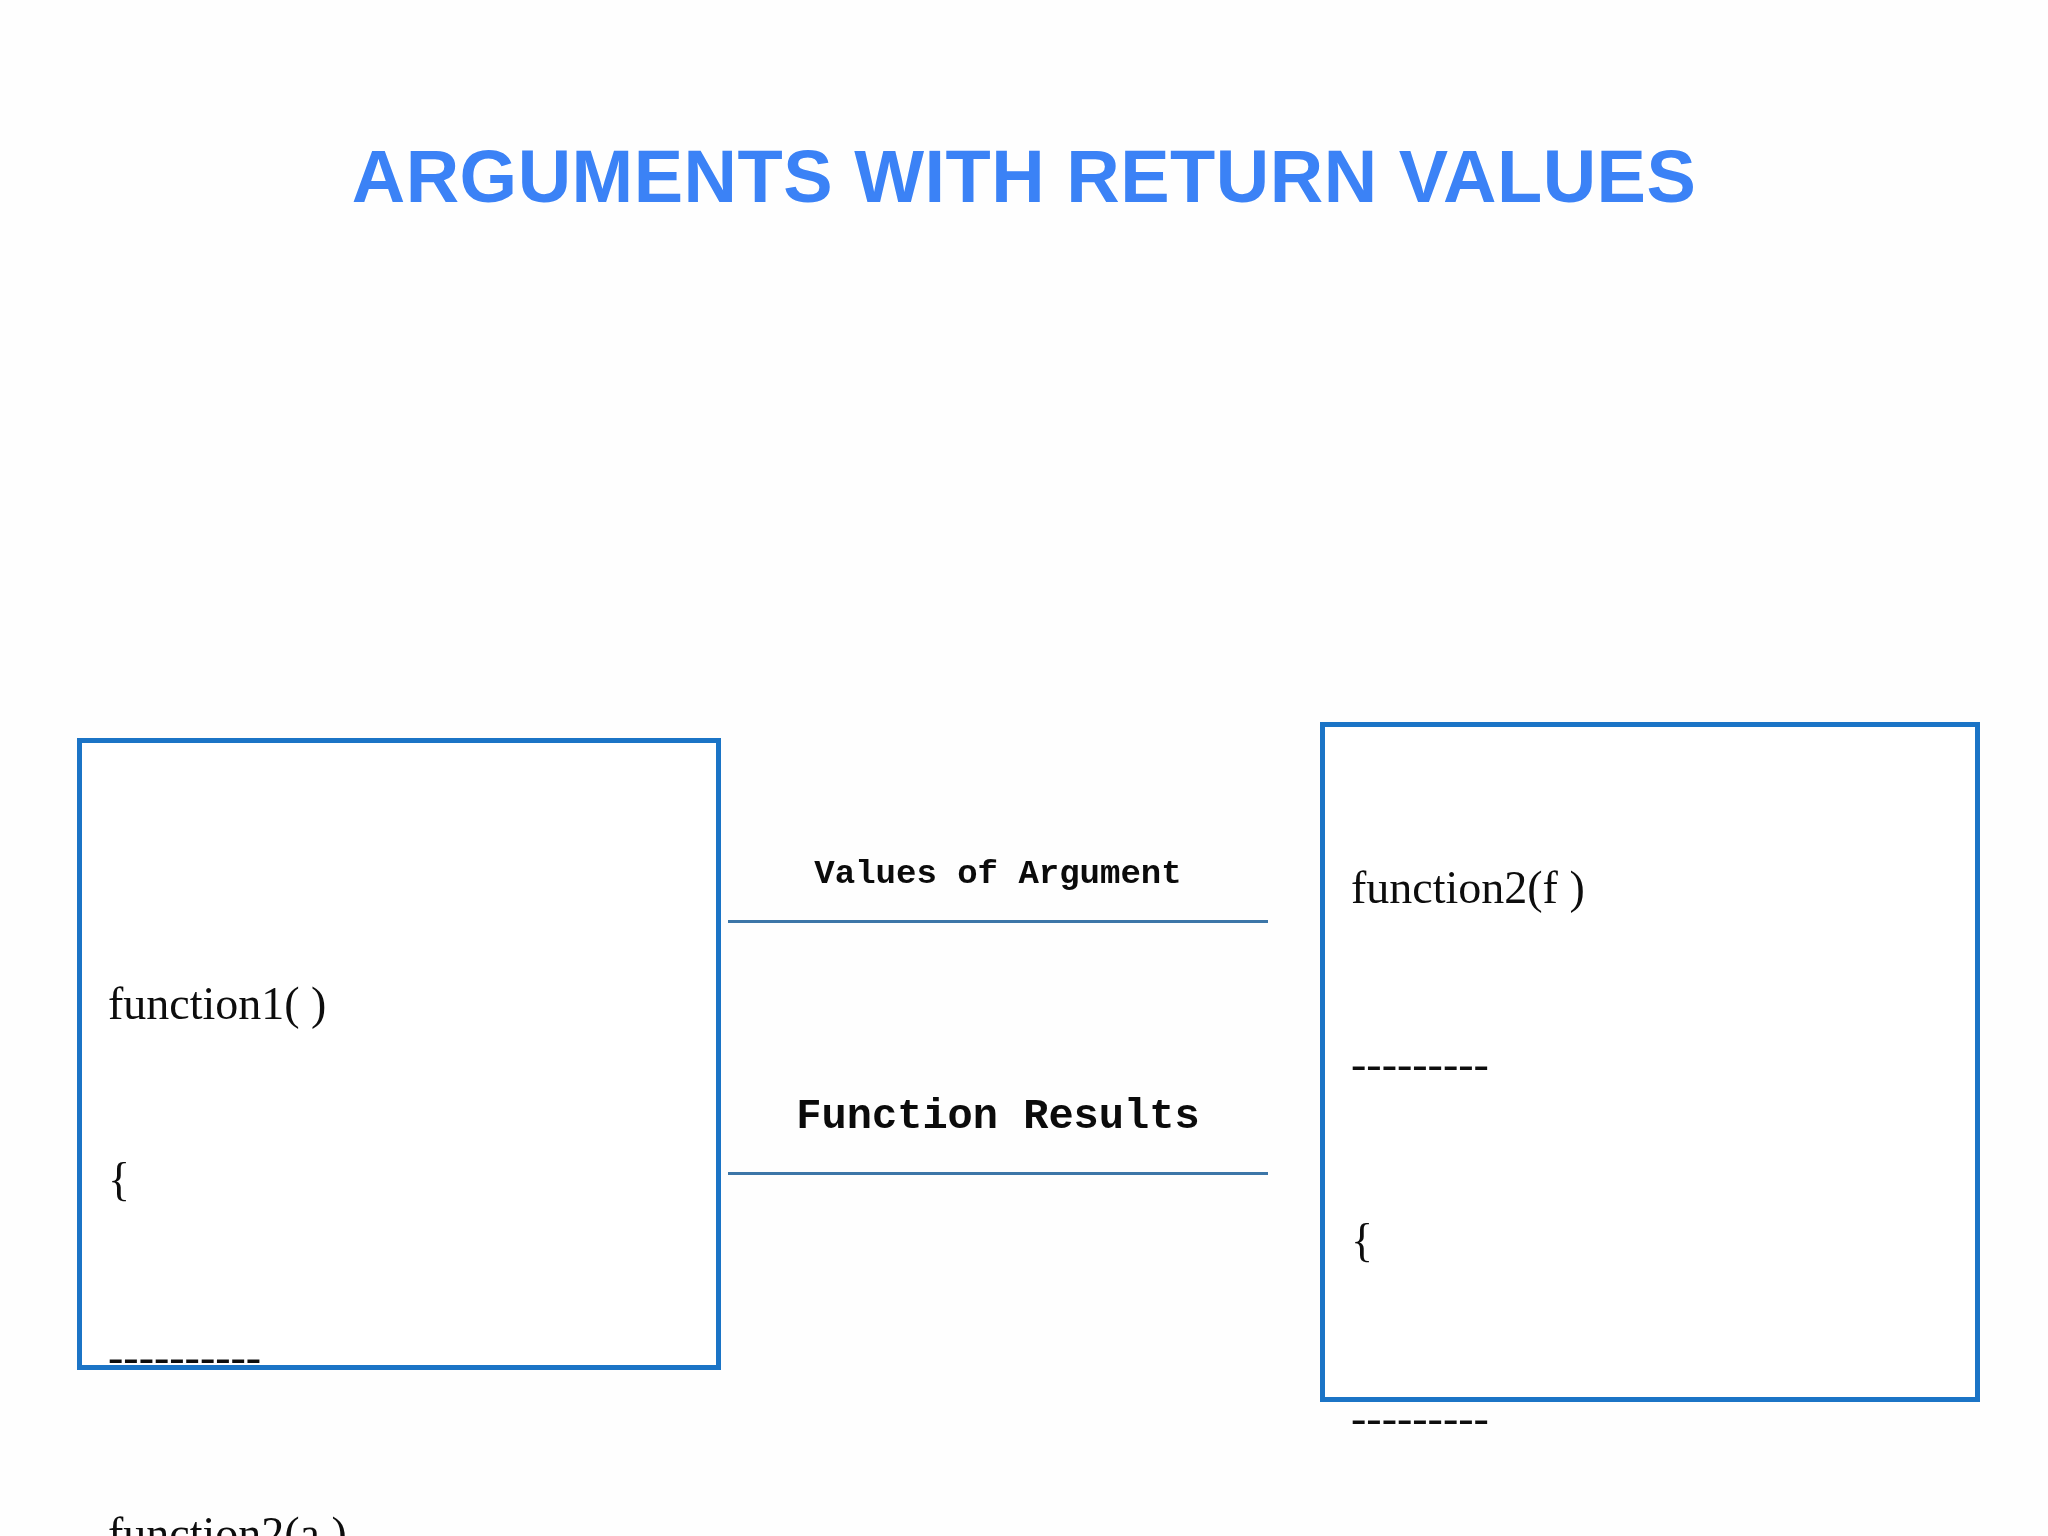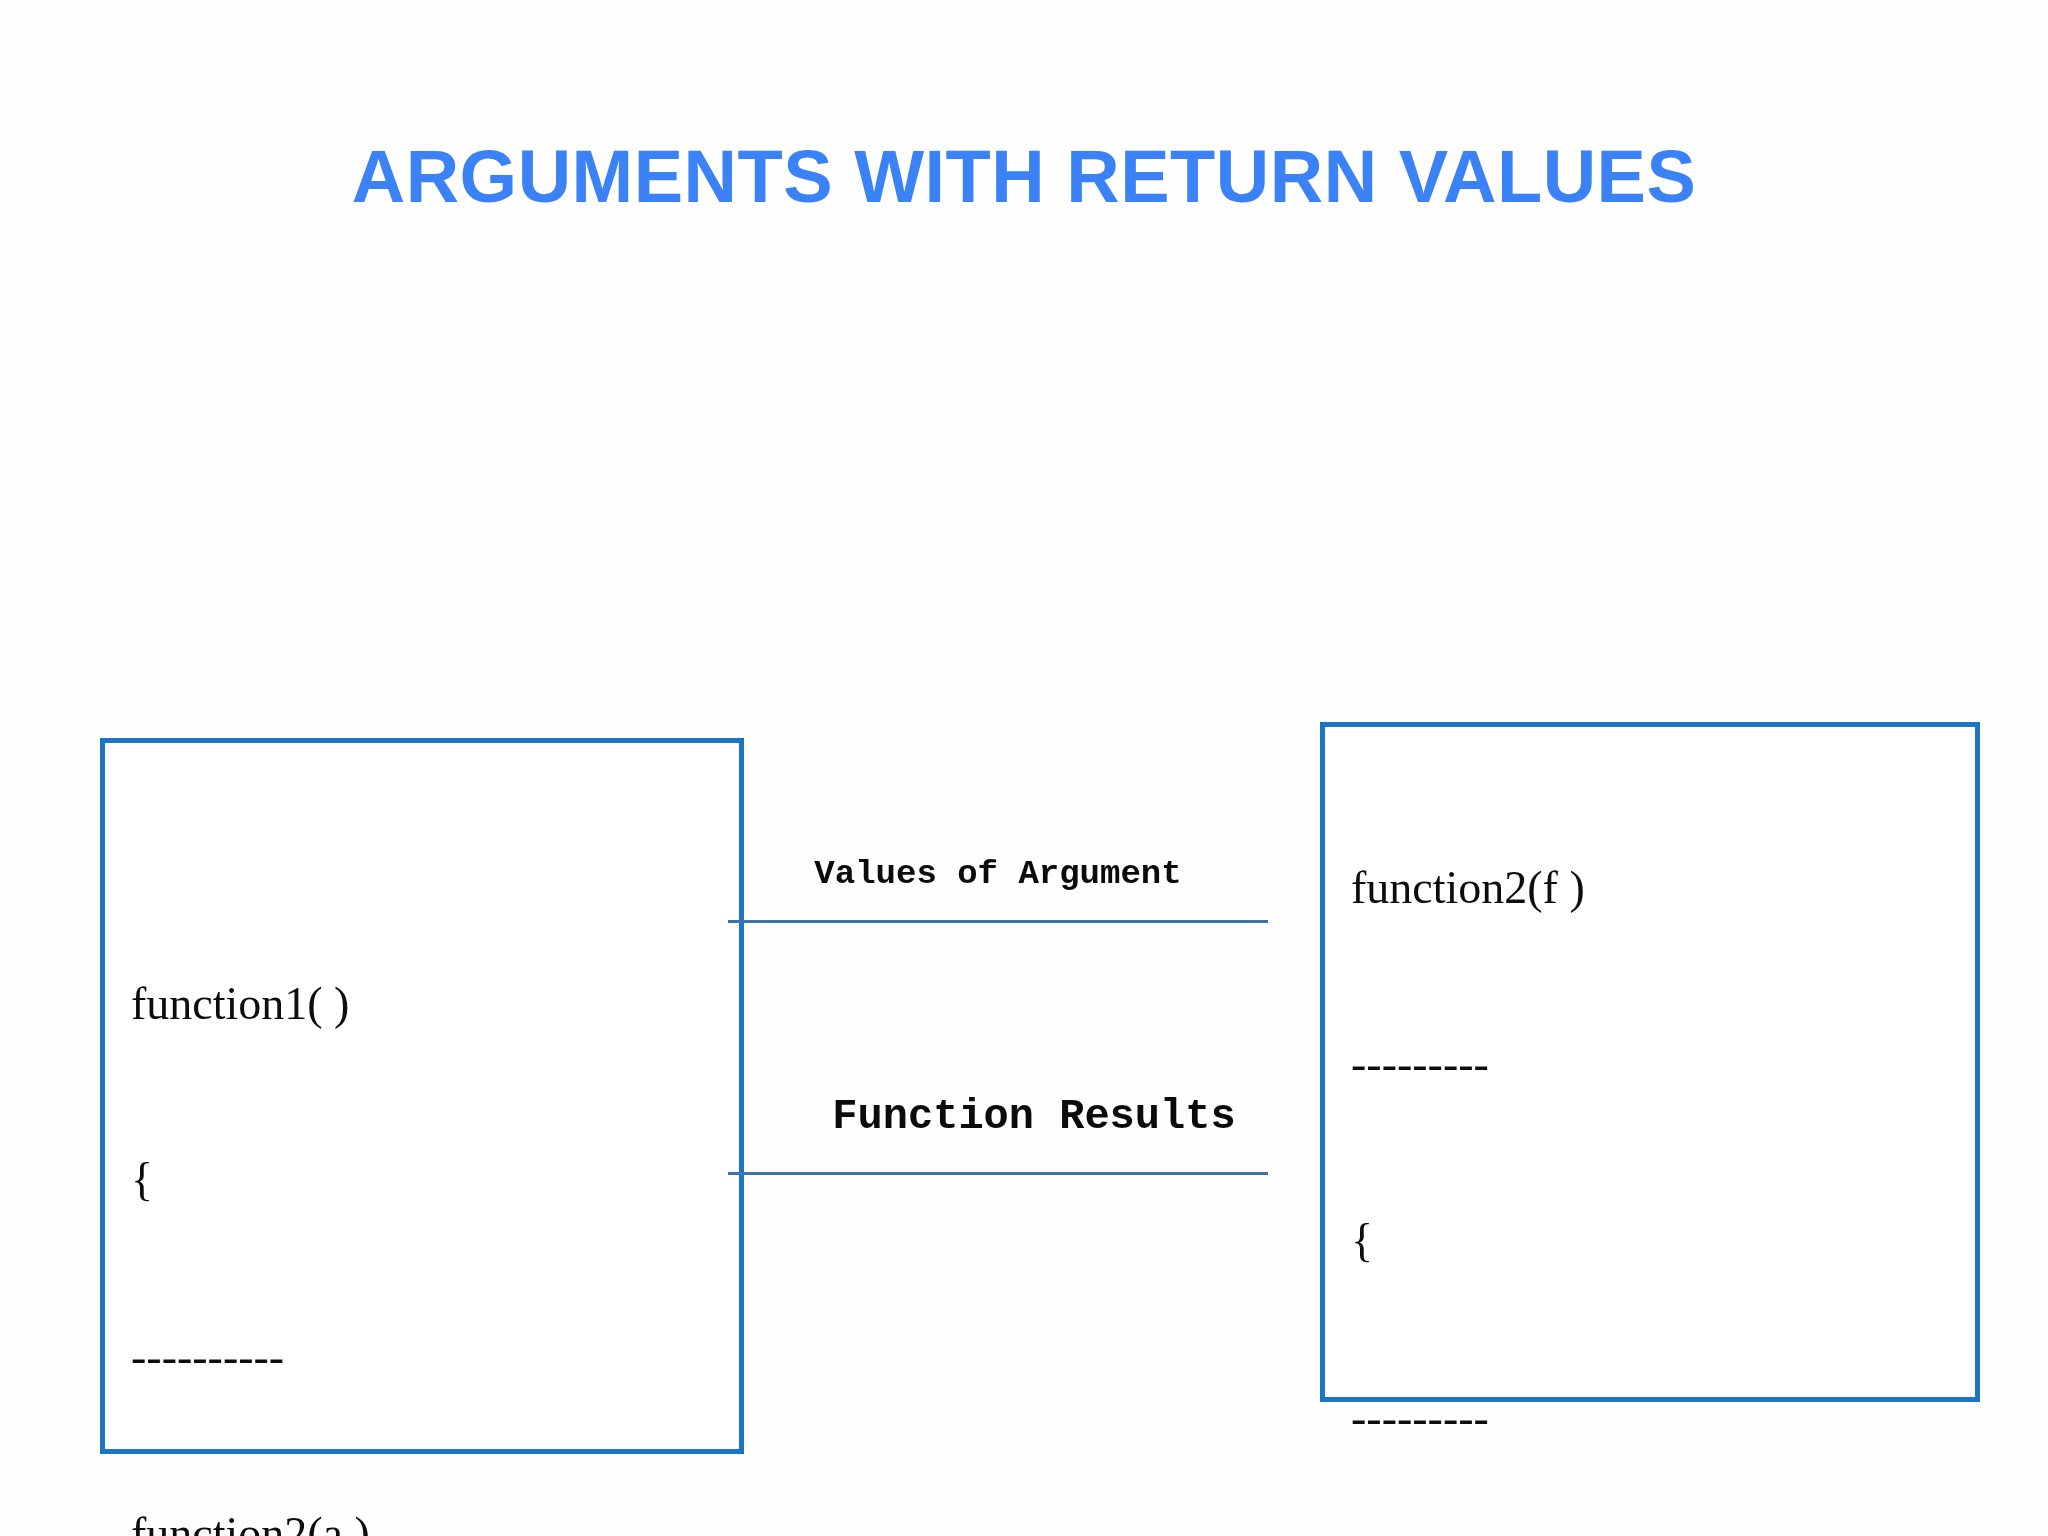--- a/index.html
+++ b/index.html
@@ -75,24 +75,24 @@
   }
 
   .code-box {
     position: absolute;
     border: 5px solid #1B74C6;
     background: #ffffff;
     box-sizing: border-box;
     pointer-events: auto;
   }
   .box-left {
-    left: 100px;
+    left: 77px;
     top: 738px;
     width: 644px;
-    height: 716px;
+    height: 632px;
   }
   .box-right {
     left: 1320px;
     top: 722px;
     width: 660px;
     height: 680px;
   }
 
   .code-lines {
     position: absolute;
@@ -135,21 +135,21 @@
     text-align: center;
     pointer-events: auto;
   }
   .label-arg {
     left: 728px;
     width: 540px;
     top: 855px;
     font-size: 34px;
   }
   .label-res {
-    left: 764px;
+    left: 728px;
     width: 540px;
     top: 1093px;
     font-size: 42px;
   }
 </style>
 </head>
 <body>
 
 <div class="slide">
 

